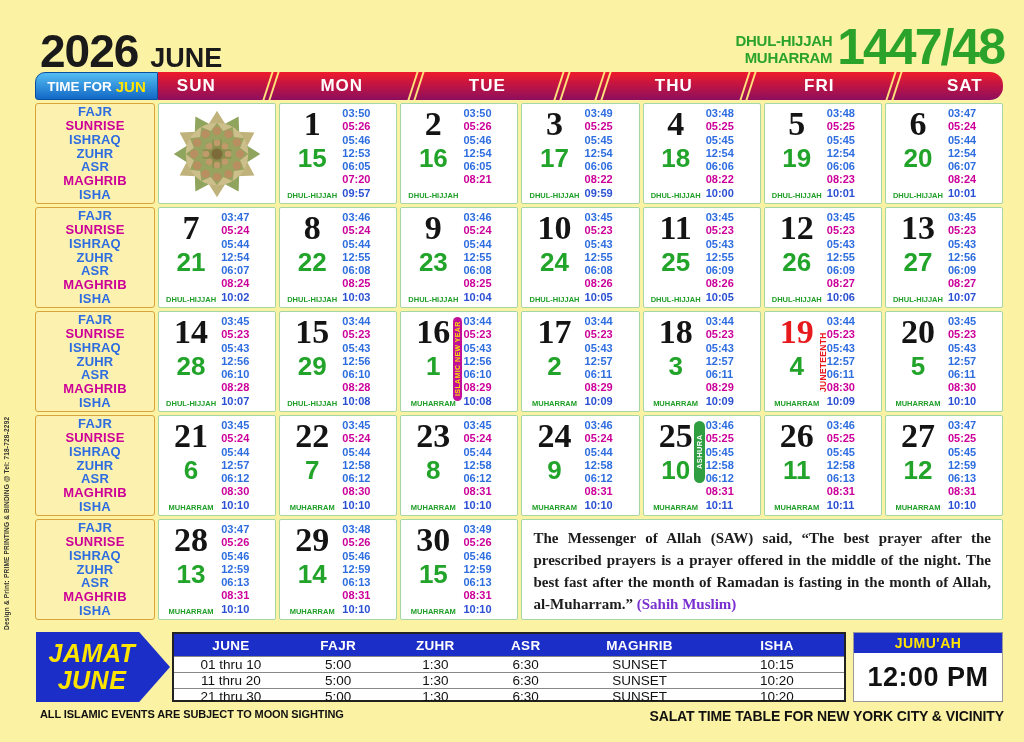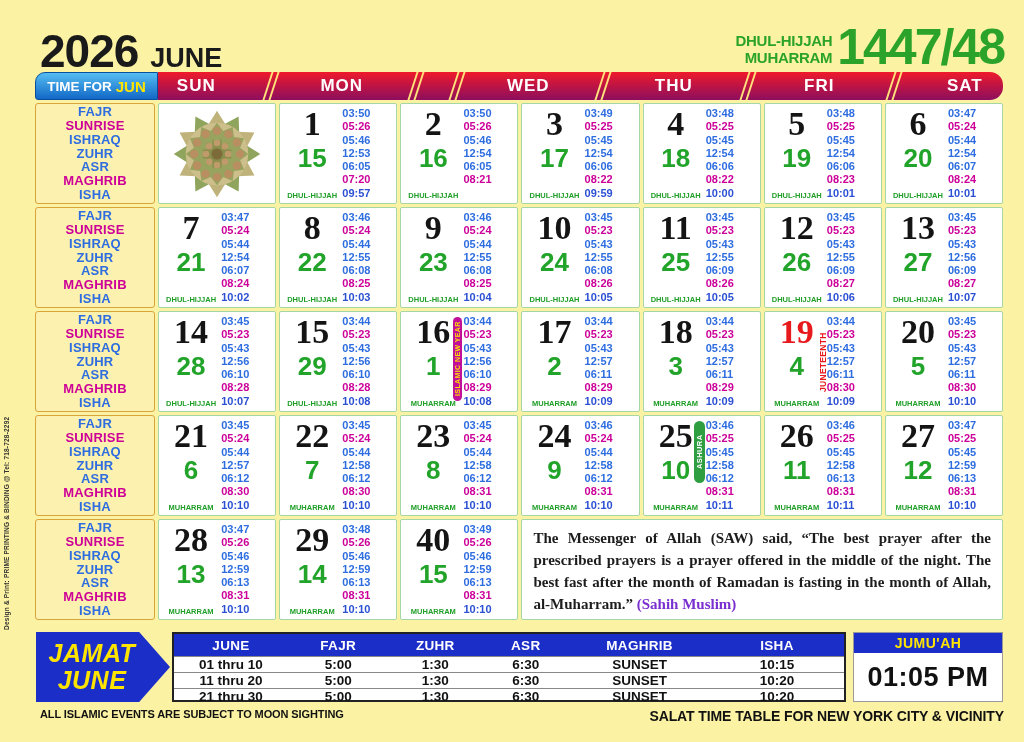--- a/index.html
+++ b/index.html
@@ -42,21 +42,21 @@
 
   
   .quote-cell{flex:4.08 1 0;padding:7px 11px;font-family:"Liberation Serif",serif;font-weight:700;font-size:15px;line-height:22px;color:#1c1c1c;text-align:justify;display:block;}
   .quote-src{color:#7a2fd0;white-space:nowrap;}
 
   
   .jamat-arrow{position:absolute;left:36px;top:632px;width:134px;height:70px;background:#1c2ec8;clip-path:polygon(0 0,77% 0,100% 50%,77% 100%,0 100%);display:flex;flex-direction:column;align-items:center;justify-content:center;padding-right:22px;box-sizing:border-box;}
   .jamat-arrow div{color:#ffe400;font-weight:800;font-style:italic;font-size:25px;line-height:27px;letter-spacing:0.5px;}
   .jamat-table{position:absolute;left:172px;top:632px;width:674px;height:70px;border:2px solid #222;background:#fff;display:grid;grid-template-columns:17% 15% 14% 13% 21% 20%;grid-template-rows:22px 16px 16px 16px;box-sizing:border-box;}
   .jt-head{background:#1c2ec8;color:#fff;font-weight:800;font-size:13.5px;display:flex;align-items:center;justify-content:center;letter-spacing:0.3px;}
-  .jt-cell{display:flex;align-items:center;justify-content:center;font-weight:700;font-size:13.5px;color:#111;border-top:1px solid #888;}
+  .jt-cell{display:flex;align-items:center;justify-content:center;font-weight:400;font-size:13.5px;color:#111;border-top:1px solid #888;}
   .jumuah{position:absolute;left:853px;top:632px;width:150px;height:70px;background:#fff;border:1px solid #9a9a9a;box-sizing:border-box;display:flex;flex-direction:column;}
   .jumuah-head{height:20px;background:#1c2ec8;color:#ffe400;font-weight:800;font-size:14px;display:flex;align-items:center;justify-content:center;letter-spacing:0.5px;}
   .jumuah-time{flex:1;display:flex;align-items:center;justify-content:center;font-weight:800;font-size:27px;color:#111;letter-spacing:0.5px;}
 
   .foot-left{position:absolute;left:40px;top:708px;font-weight:800;font-size:11px;color:#111;letter-spacing:-0.1px;}
   .foot-right{position:absolute;right:20px;top:708px;font-weight:800;font-size:14px;color:#111;letter-spacing:-0.1px;}
   .credit{position:absolute;left:3px;top:390px;height:240px;writing-mode:vertical-rl;transform:rotate(180deg);font-size:6.5px;font-weight:700;color:#333;letter-spacing:0.2px;}
 </style>
 </head>
 <body>
@@ -79,22 +79,22 @@
   <div class="banner">
     <div class="timefor">
       <span>TIME FOR</span>
       <span class="tf-month">JUN</span>
     </div>
     <div class="band">
         <div class="day-head">SUN</div>
         <div class="slash"></div>
         <div class="day-head">MON</div>
         <div class="slash"></div>
+        <div class="day-head">TUE</div>
         <div class="slash"></div>
-        <div class="day-head">WED</div>
         <div class="slash"></div>
         <div class="day-head">THU</div>
         <div class="slash"></div>
         <div class="day-head">FRI</div>
         <div class="slash"></div>
         <div class="day-head">SAT</div>
       </div>
   </div>
 
   <div class="grid">
@@ -654,21 +654,21 @@
             <div class="tline" style="color: rgb(204, 0, 152);">05:26</div>
             <div class="tline" style="color: rgb(46, 109, 224);">05:46</div>
             <div class="tline" style="color: rgb(46, 109, 224);">12:59</div>
             <div class="tline" style="color: rgb(46, 109, 224);">06:13</div>
             <div class="tline" style="color: rgb(204, 0, 152);">08:31</div>
             <div class="tline" style="color: rgb(43, 80, 212);">10:10</div>
           </div>
         </div>
         <div class="cell">
           <div class="dcol">
-            <div class="dnum">40</div>
+            <div class="dnum">30</div>
             <div class="hnum">15</div>
             <div class="hmonth">MUHARRAM</div>
           </div>
           <div class="tcol">
             <div class="tline" style="color: rgb(46, 109, 224);">03:49</div>
             <div class="tline" style="color: rgb(204, 0, 152);">05:26</div>
             <div class="tline" style="color: rgb(46, 109, 224);">05:46</div>
             <div class="tline" style="color: rgb(46, 109, 224);">12:59</div>
             <div class="tline" style="color: rgb(46, 109, 224);">06:13</div>
             <div class="tline" style="color: rgb(204, 0, 152);">08:31</div>
@@ -706,20 +706,20 @@
       <div class="jt-cell">21 thru 30</div>
       <div class="jt-cell">5:00</div>
       <div class="jt-cell">1:30</div>
       <div class="jt-cell">6:30</div>
       <div class="jt-cell">SUNSET</div>
       <div class="jt-cell">10:20</div>
     </div>
 
   <div class="jumuah">
     <div class="jumuah-head">JUMU'AH</div>
-    <div class="jumuah-time">01:05 PM</div>
+    <div class="jumuah-time">12:00 PM</div>
   </div>
 
   <div class="foot-left">ALL ISLAMIC EVENTS ARE SUBJECT TO MOON SIGHTING</div>
   <div class="foot-right">SALAT TIME TABLE FOR NEW YORK CITY &amp; VICINITY</div>
   <div class="credit">Design &amp; Print: PRIME PRINTING &amp; BINDING @ Tel: 718-728-2292</div>
 
 </div>
 
 </body></html>

